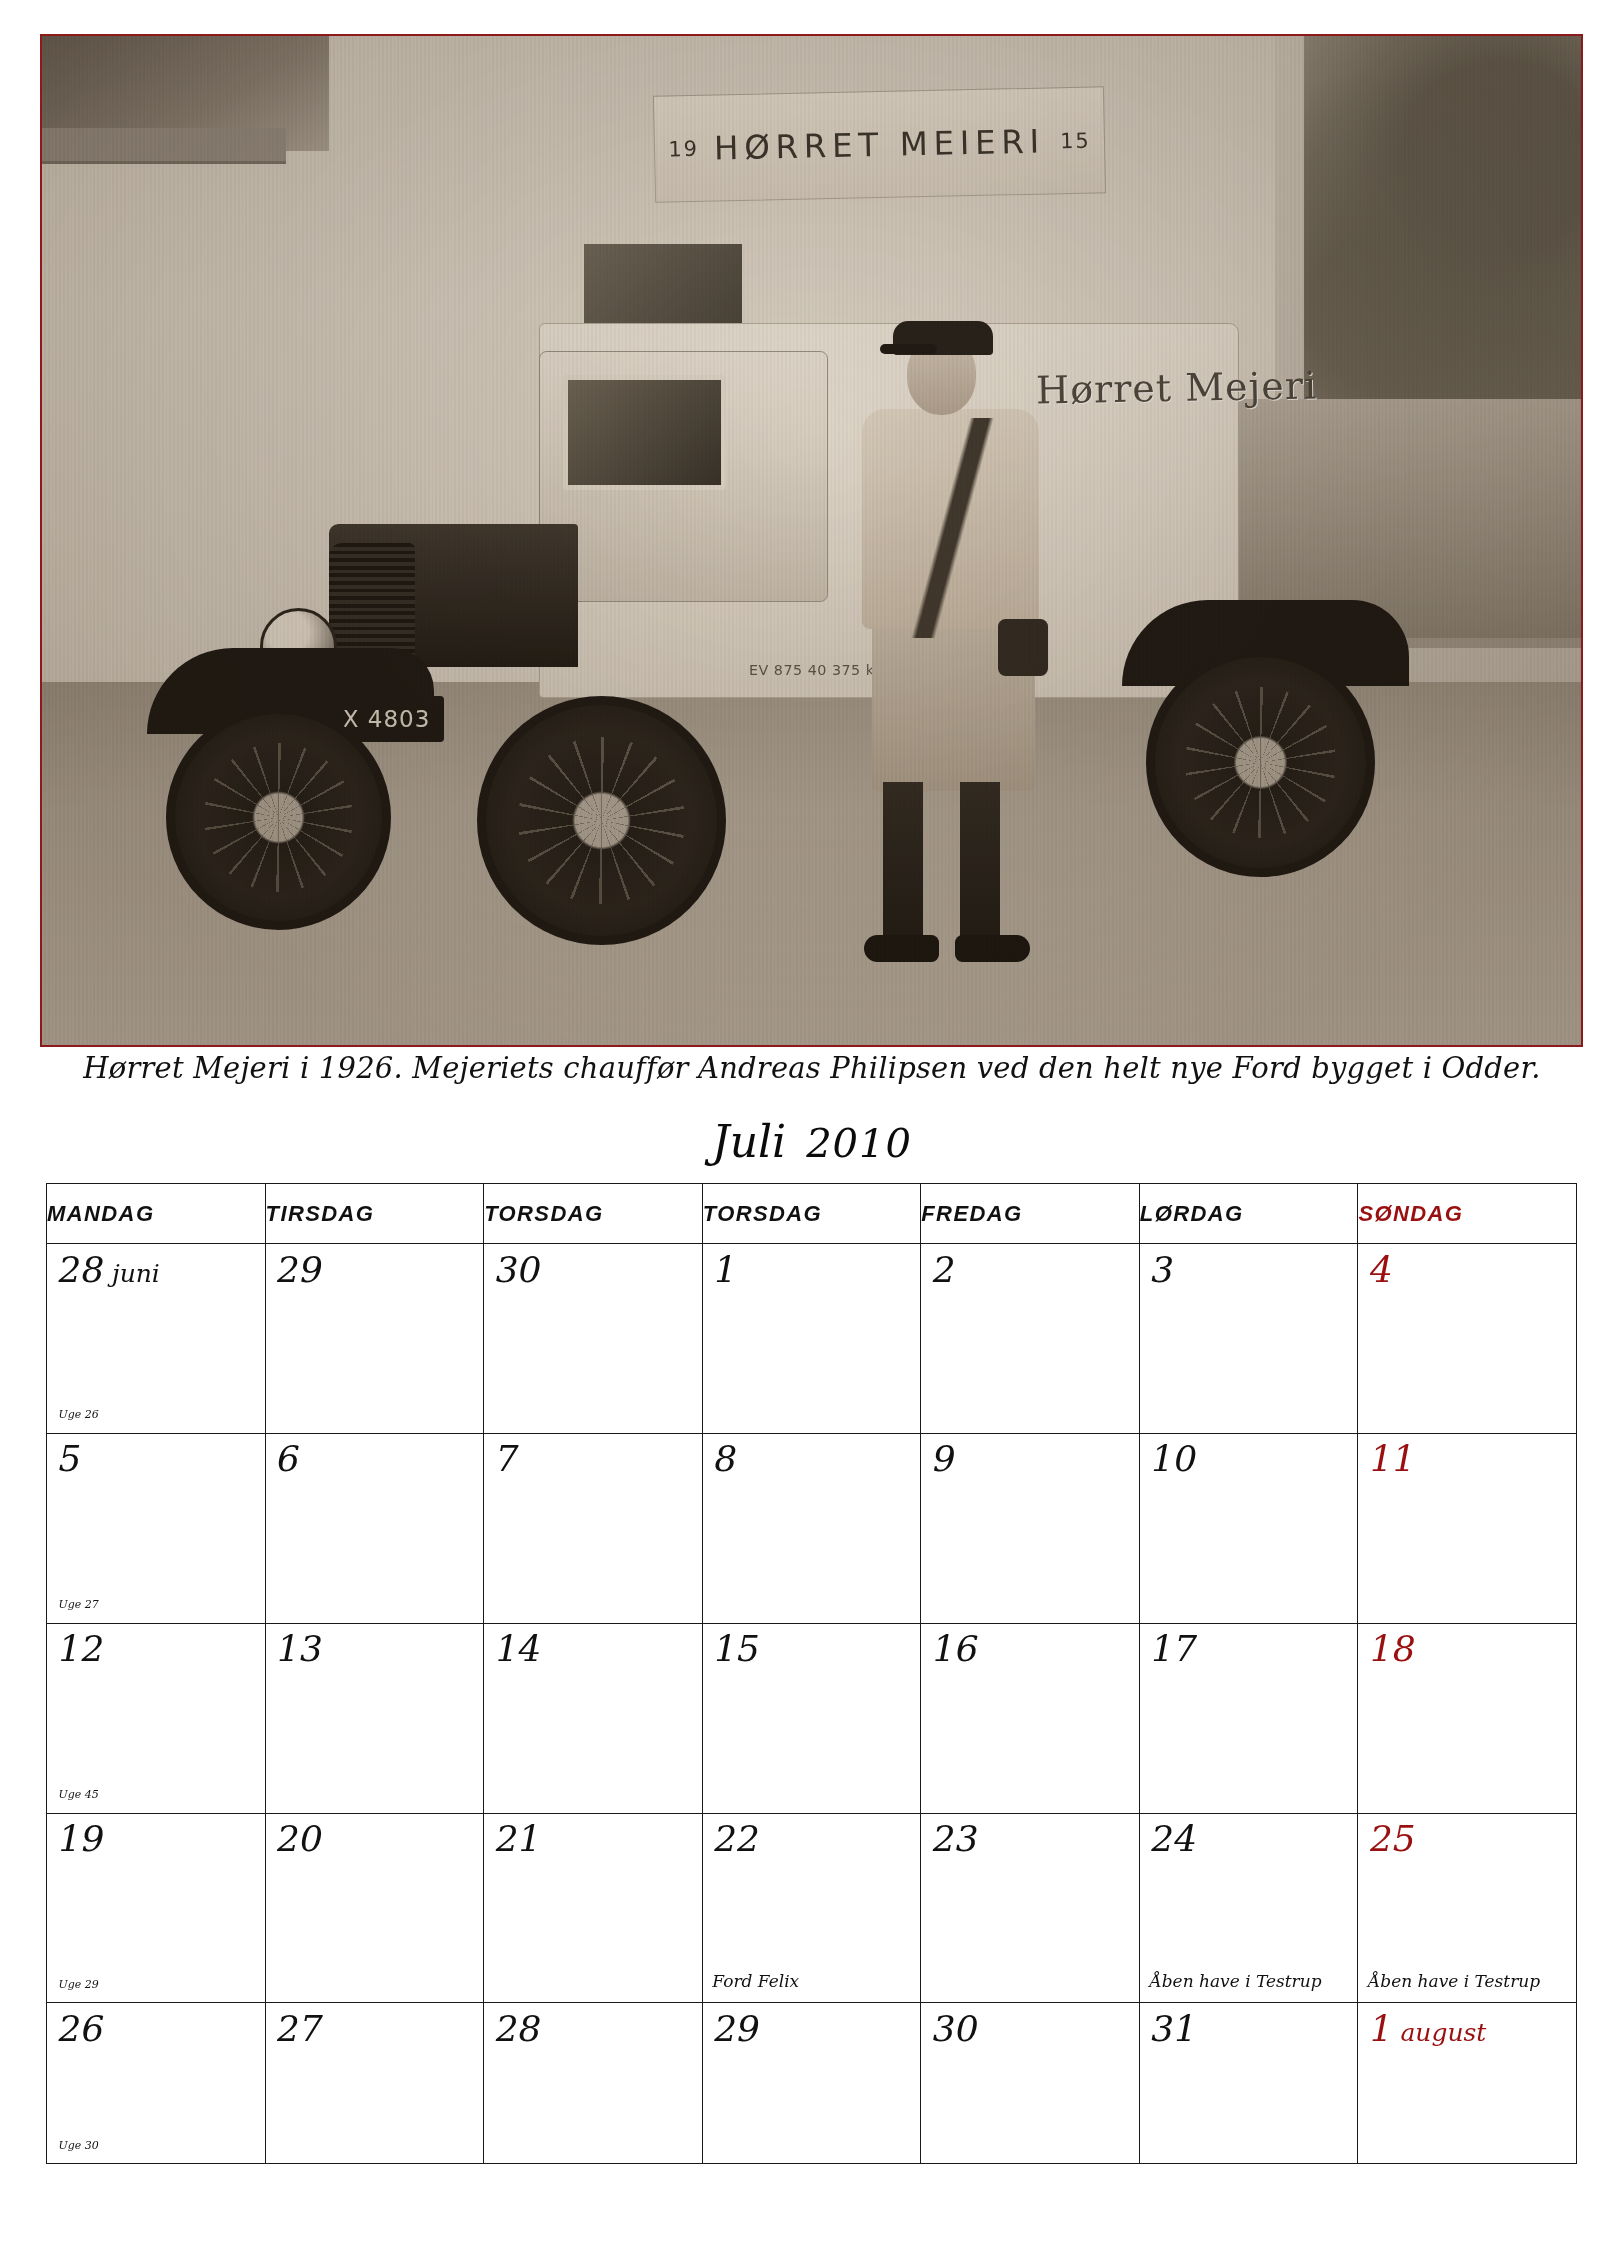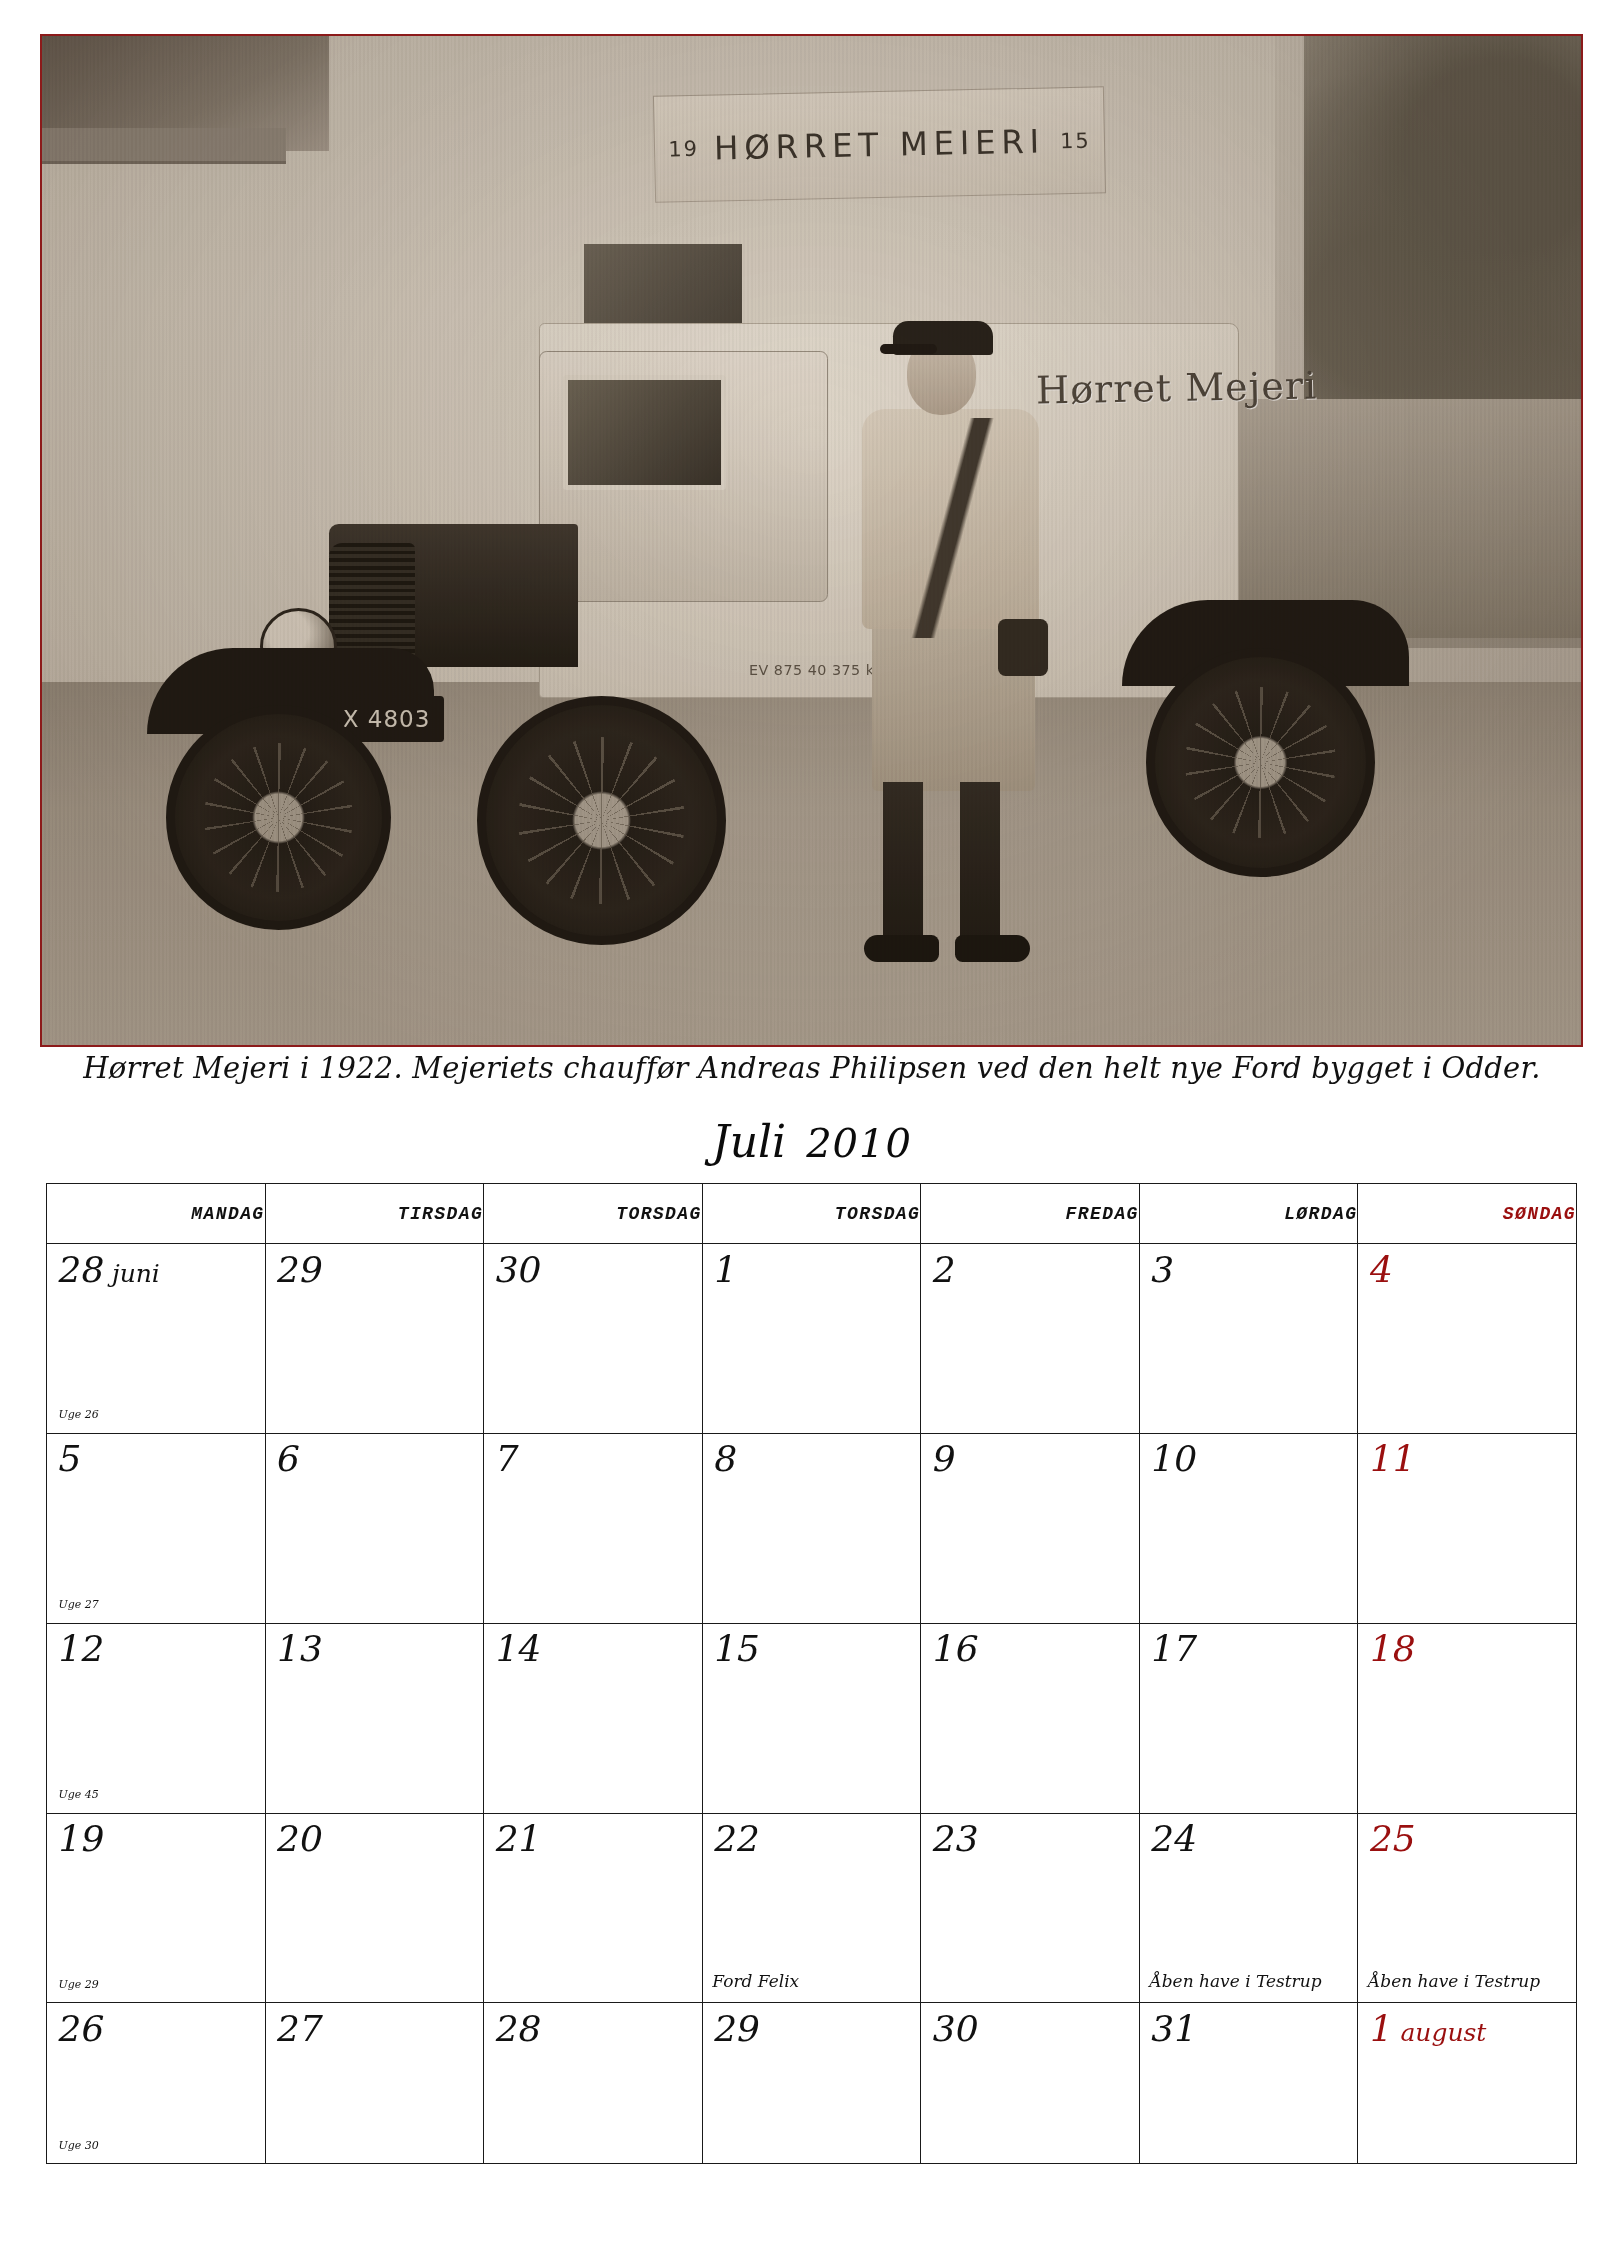--- a/index.html
+++ b/index.html
@@ -324,27 +324,27 @@
     border-collapse: collapse;
     table-layout: fixed;
   }
   table.cal th, table.cal td {
     border: 1.9px solid #1a1a1a;
     vertical-align: top;
     padding: 0;
   }
   table.cal th {
     height: 59px;
-    font-family: Liberation Mono, monospace;
+    font-family: Liberation Sans, sans-serif;
     font-style: italic;
     font-weight: bold;
-    font-size: 18px;
+    font-size: 22px;
     letter-spacing: 1.4px;
     color: #111;
-    text-align: right;
+    text-align: left;
     vertical-align: middle;
   }
   table.cal th.sun { color: #9a0f0f; }
   .cell {
     position: relative;
     height: 100%;
     min-height: 161px;
     padding: 7.6px 9.6px 3.8px 11.5px;
     box-sizing: border-box;
   }
@@ -448,21 +448,21 @@
       <div class="drv-leg-l"></div>
       <div class="drv-leg-r"></div>
       <div class="drv-shoe-l"></div>
       <div class="drv-shoe-r"></div>
 
       <div class="photo-grain"></div>
       <div class="photo-sepia"></div>
     </div>
   </div>
 
-  <div class="caption">Hørret Mejeri i 1922. Mejeriets chauffør Andreas Philipsen ved den helt nye Ford bygget i Odder.</div>
+  <div class="caption">Hørret Mejeri i 1926. Mejeriets chauffør Andreas Philipsen ved den helt nye Ford bygget i Odder.</div>
 
   <div class="cal-title">
     <span>Juli</span>
     <span class="year">2010</span>
   </div>
 
   <div class="cal-wrap">
     <table class="cal">
       <thead>
         <tr>

